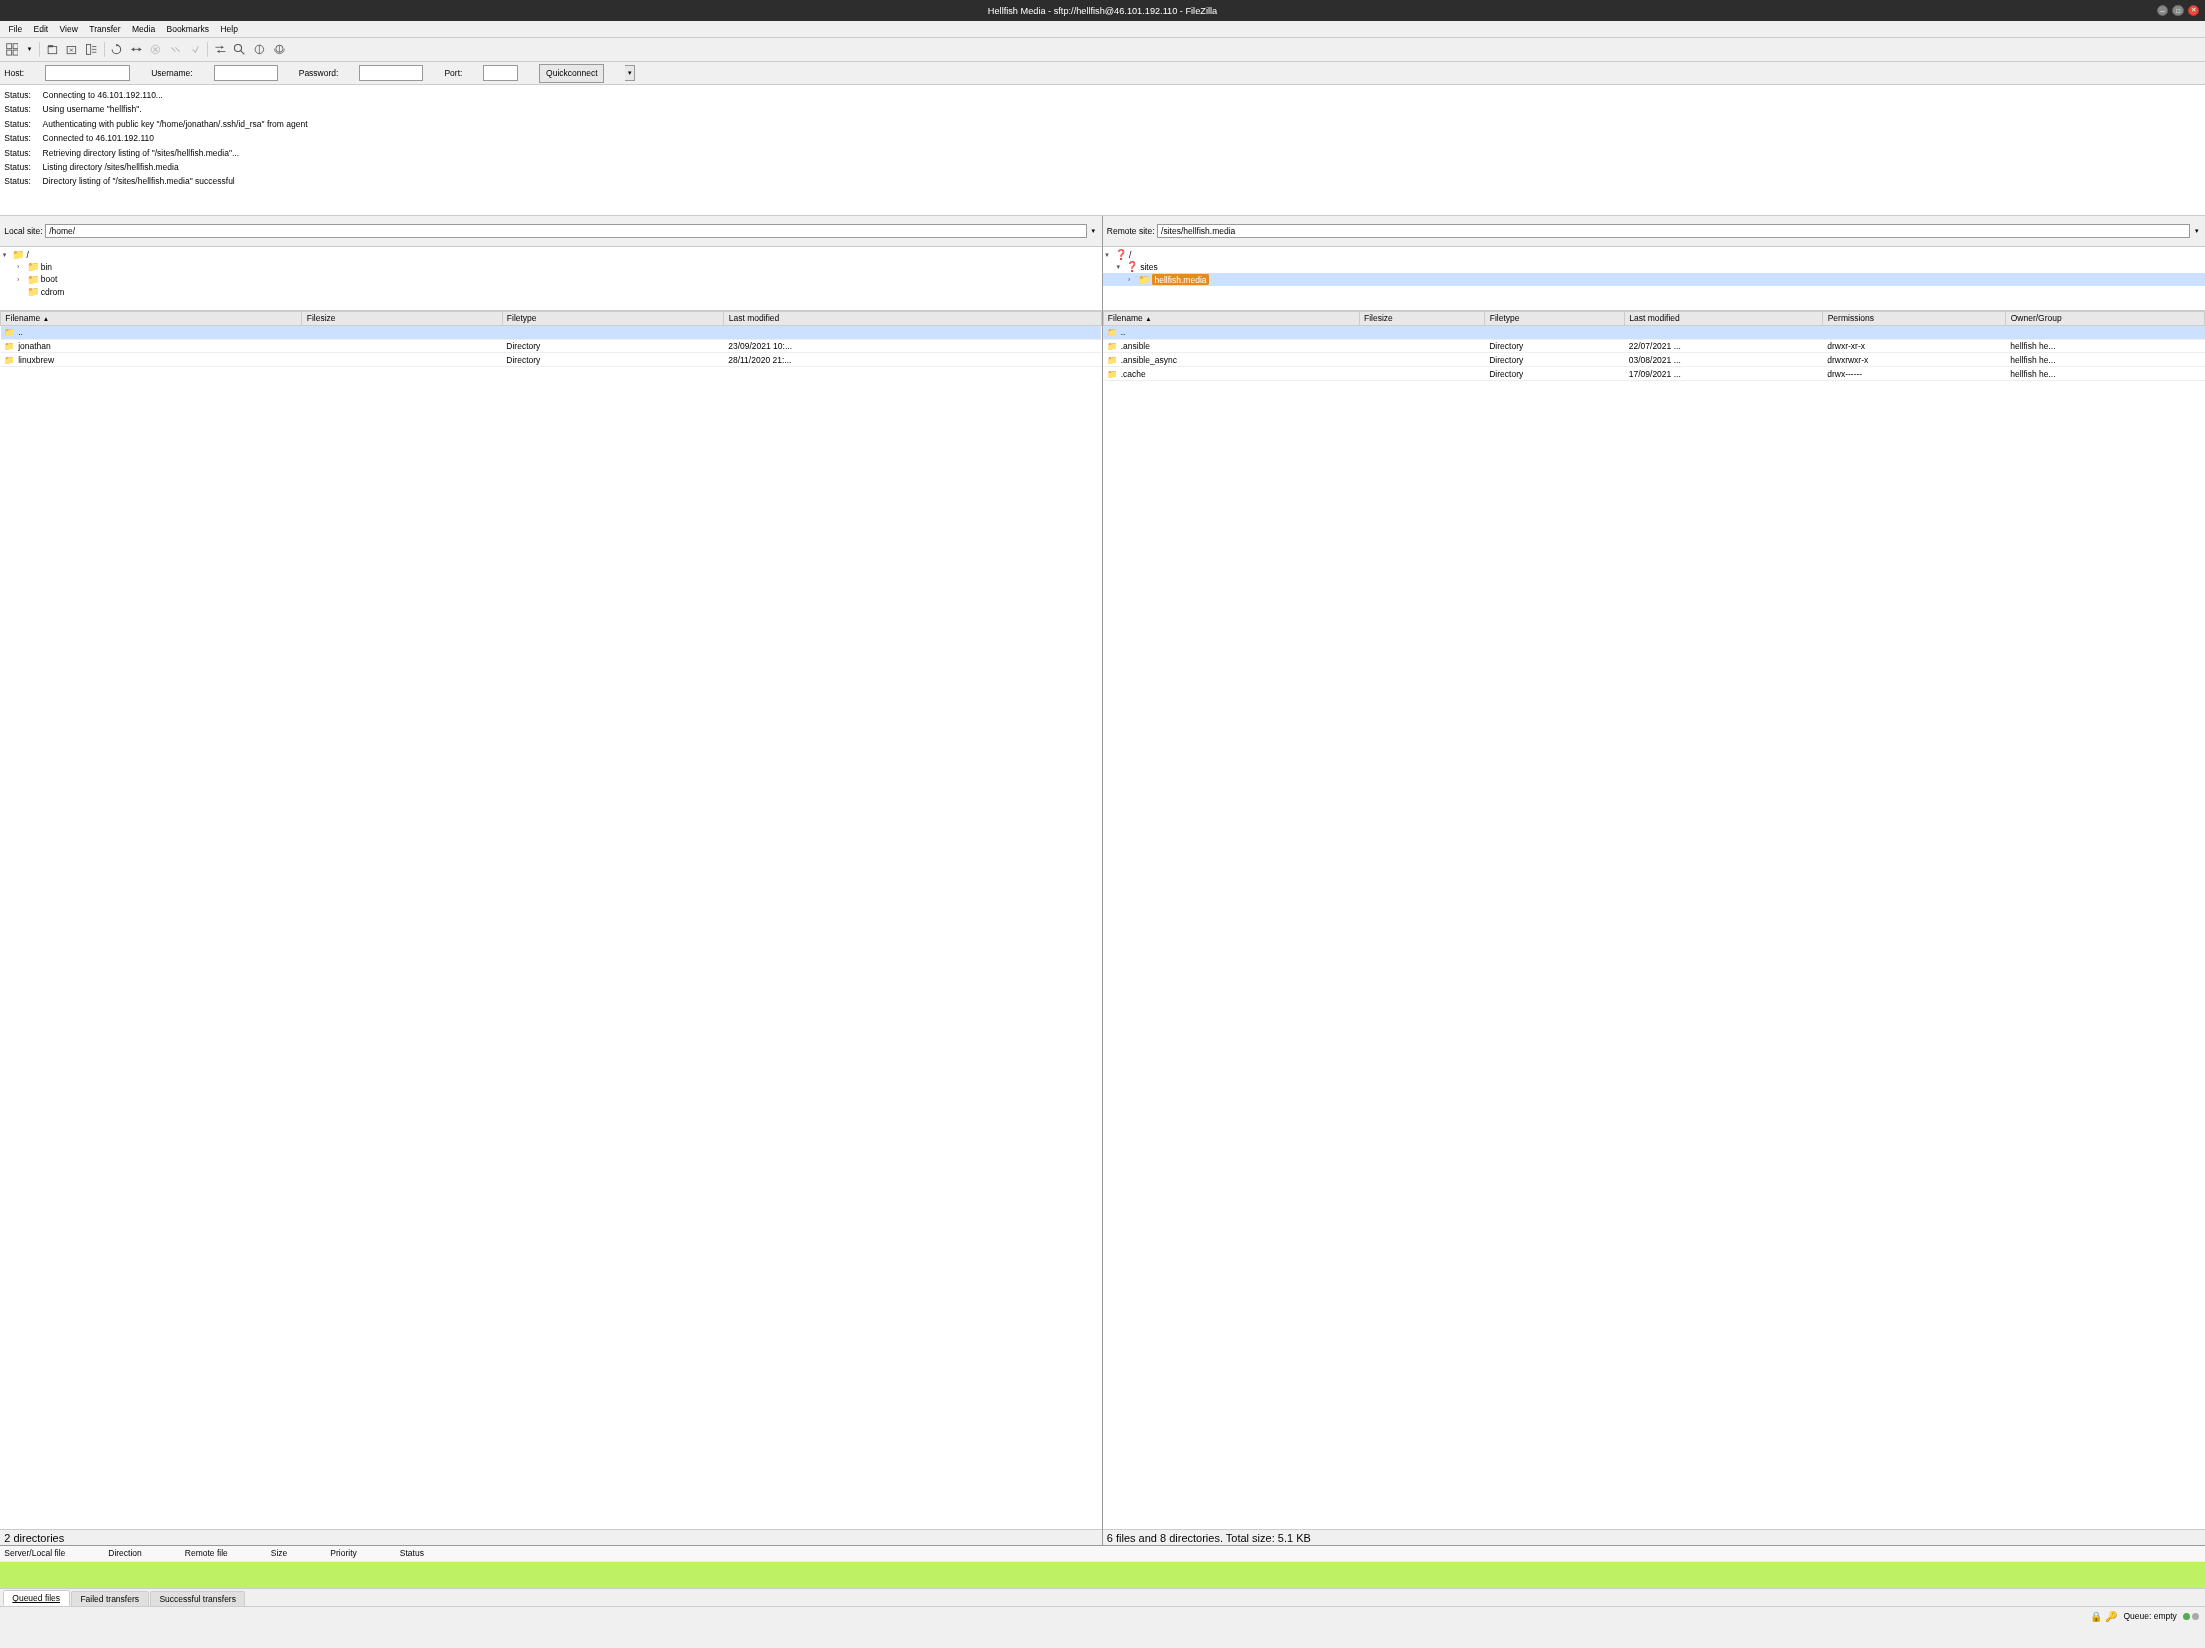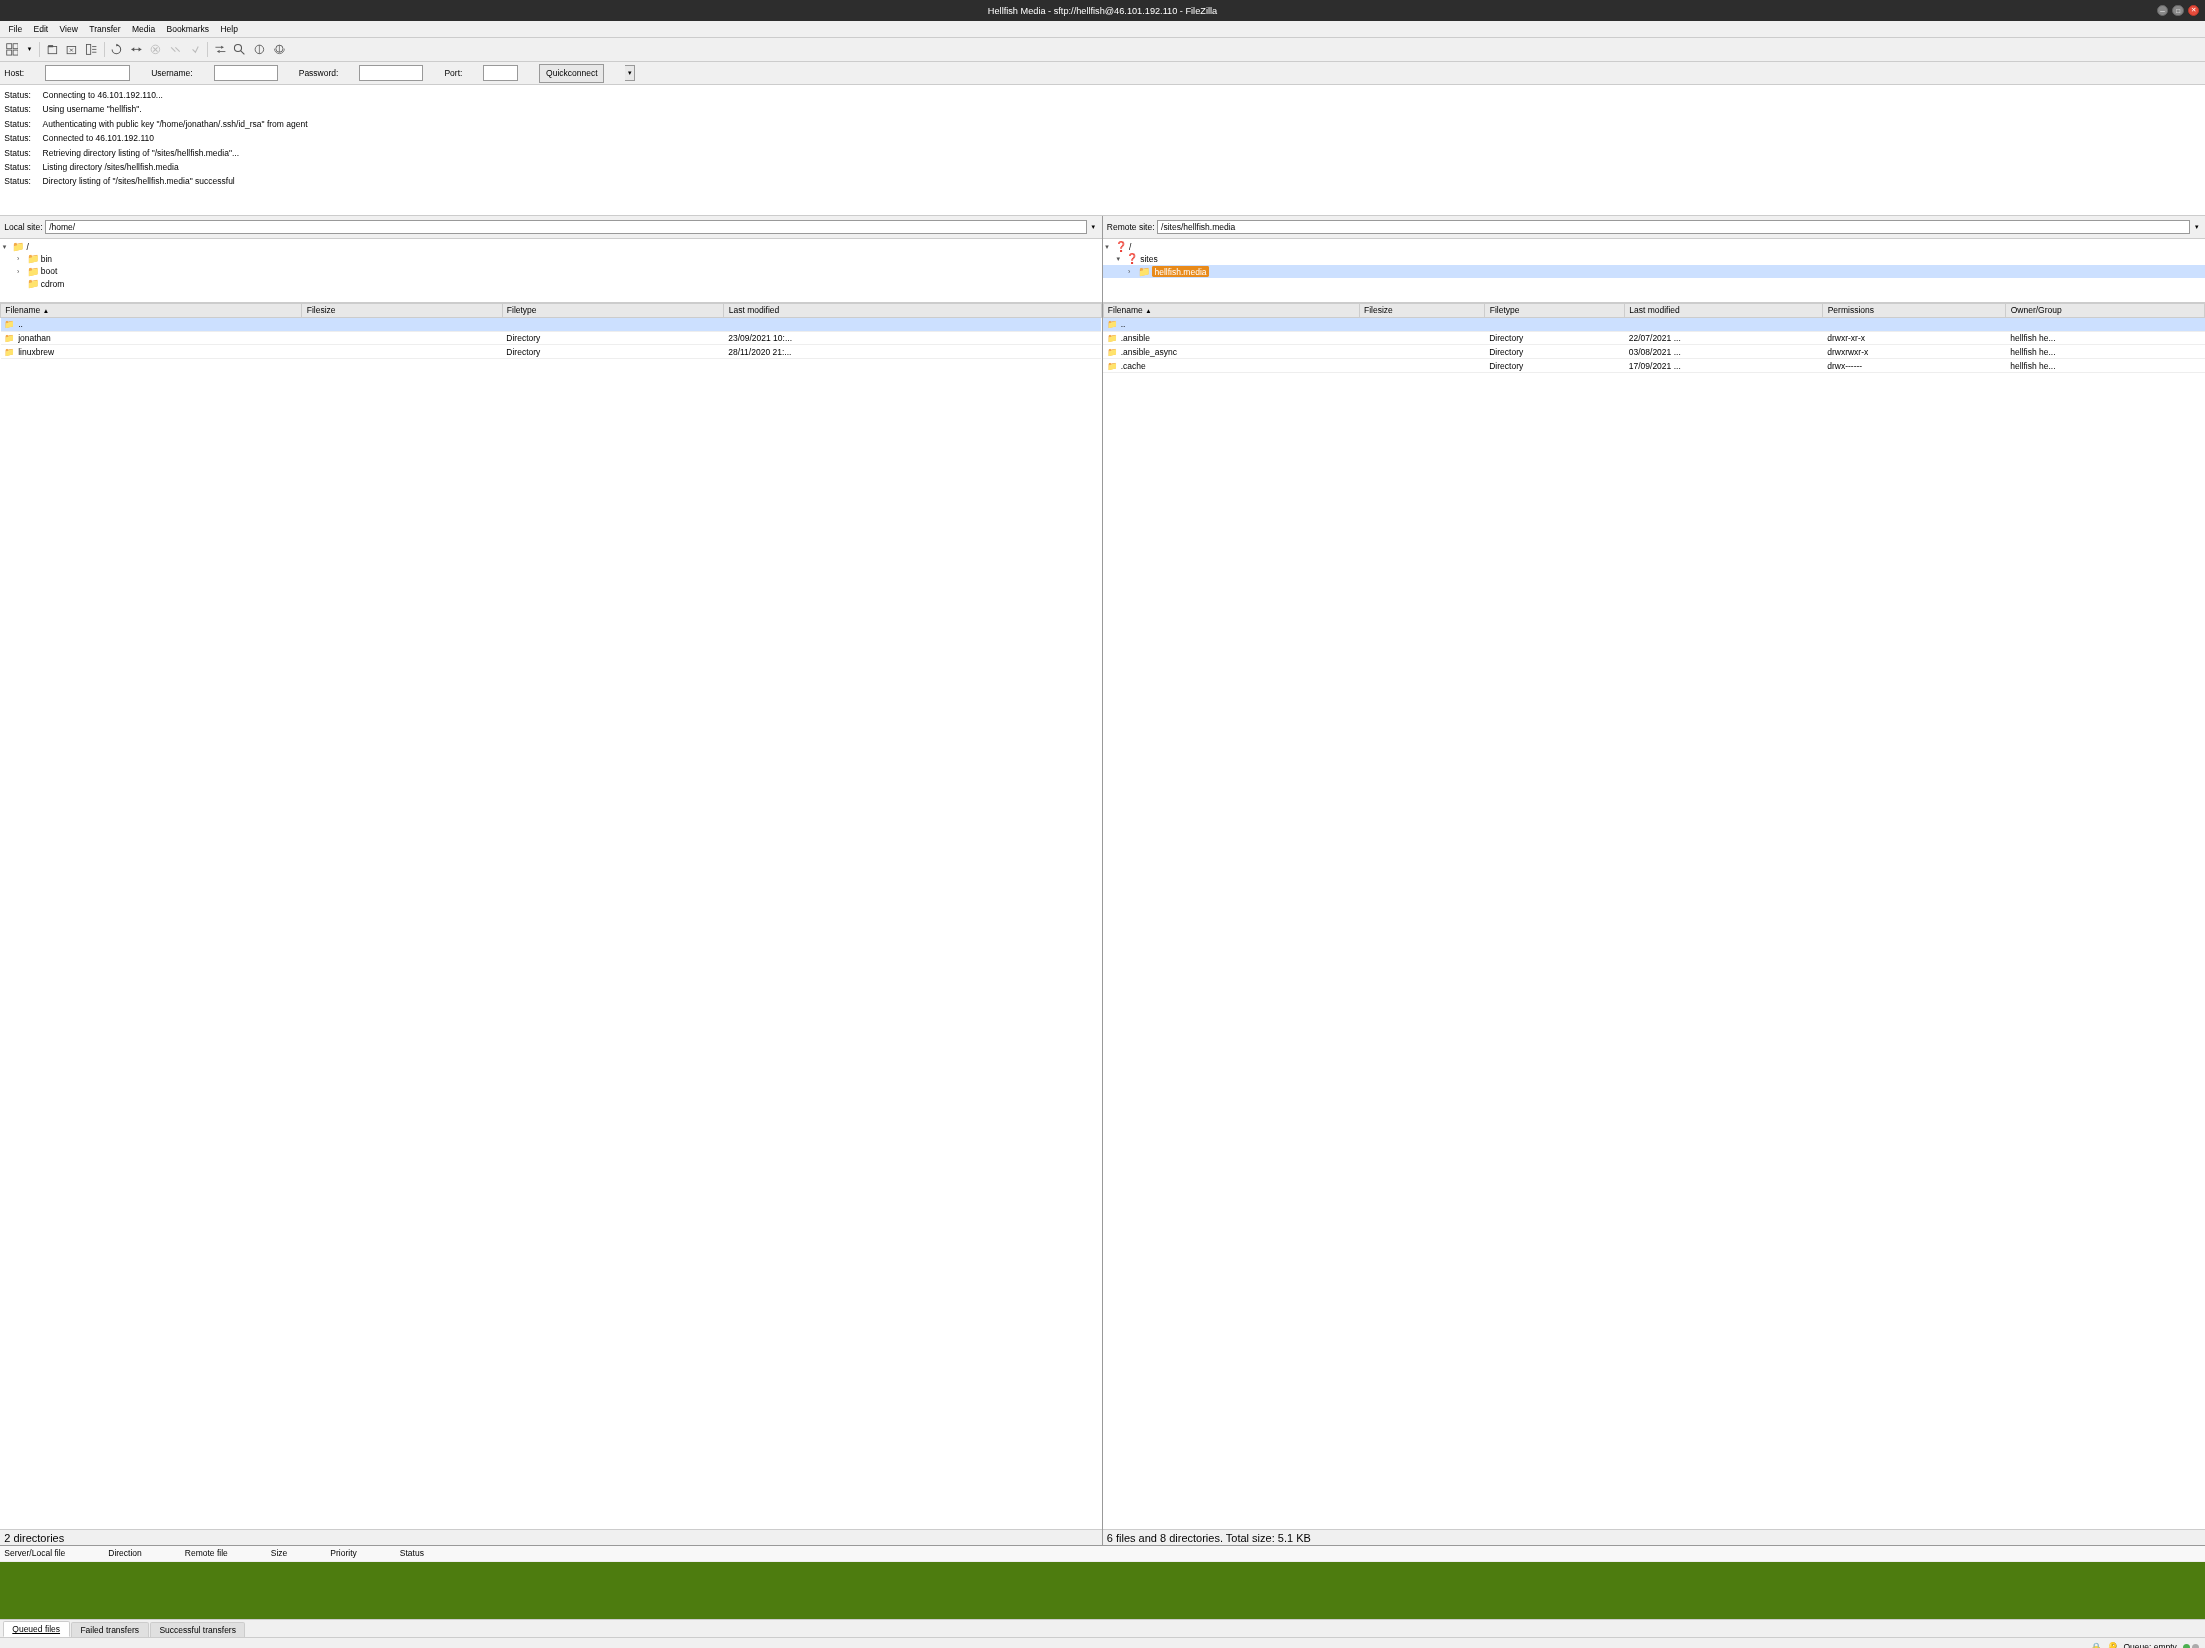--- a/index.html
+++ b/index.html
@@ -145,21 +145,21 @@
     .file-panel.local { width: 50%; }
     .file-panel.remote { width: 50%; border-right: none; }
 
     .panel-path-bar {
       background: #f0f0f0;
       border-bottom: 0.7px solid #ccc;
       display: flex;
       align-items: center;
       padding: 2.1px 4.3px;
       gap: 2.8px;
-      height: 23px;
+      height: 31px;
     }
     .panel-path-label { font-size: 8.5px; font-weight: normal; }
     .panel-path-input {
       flex: 1;
       height: 14px;
       border: 0.7px solid #999;
       padding: 0 2.8px;
       font-size: 8.5px;
       background: #fff;
     }
@@ -220,22 +220,22 @@
       padding: 1.4px 4.3px;
       font-size: 11px;
       height: 15.6px;
       display: flex;
       align-items: center;
     }
 
     
     #queue-pane {
       border-top: 1.4px solid #999;
-      background: #4d7c0f;
-      height: 74px;
+      background: #bef264;
+      height: 43px;
     }
     .queue-cols {
       display: flex;
       padding: 1.4px 4.3px;
       font-size: 8.5px;
       background: #f8f8f8;
       border-bottom: 0.7px solid #eee;
       height: 15.6px;
       align-items: center;
       gap: 43px;

